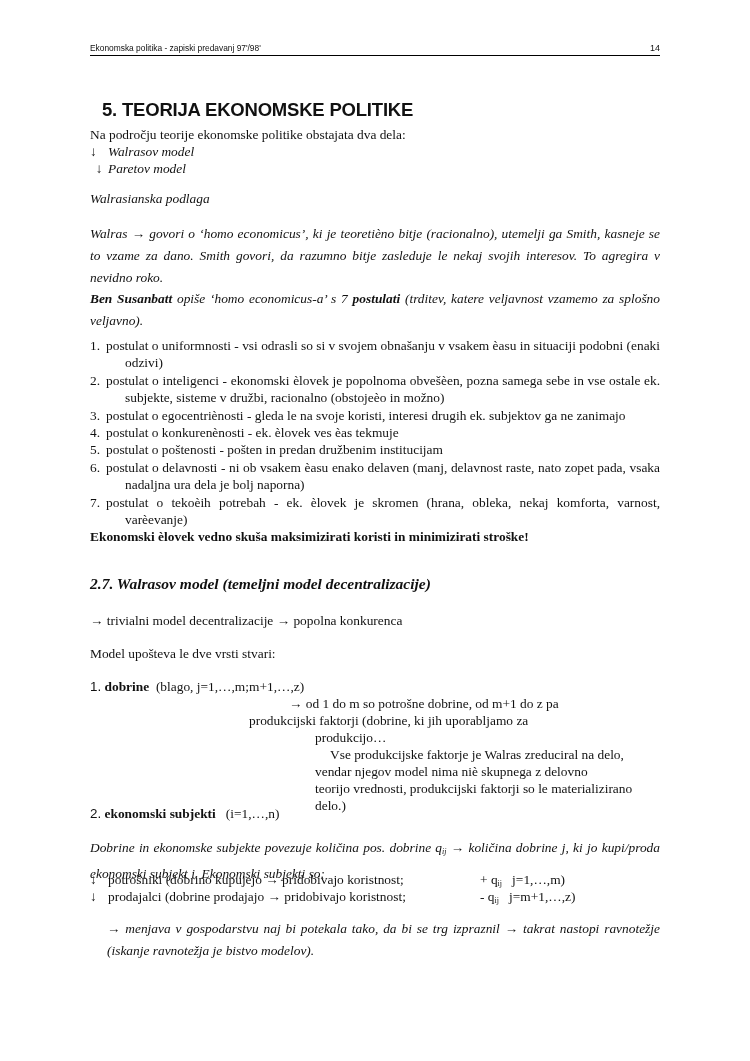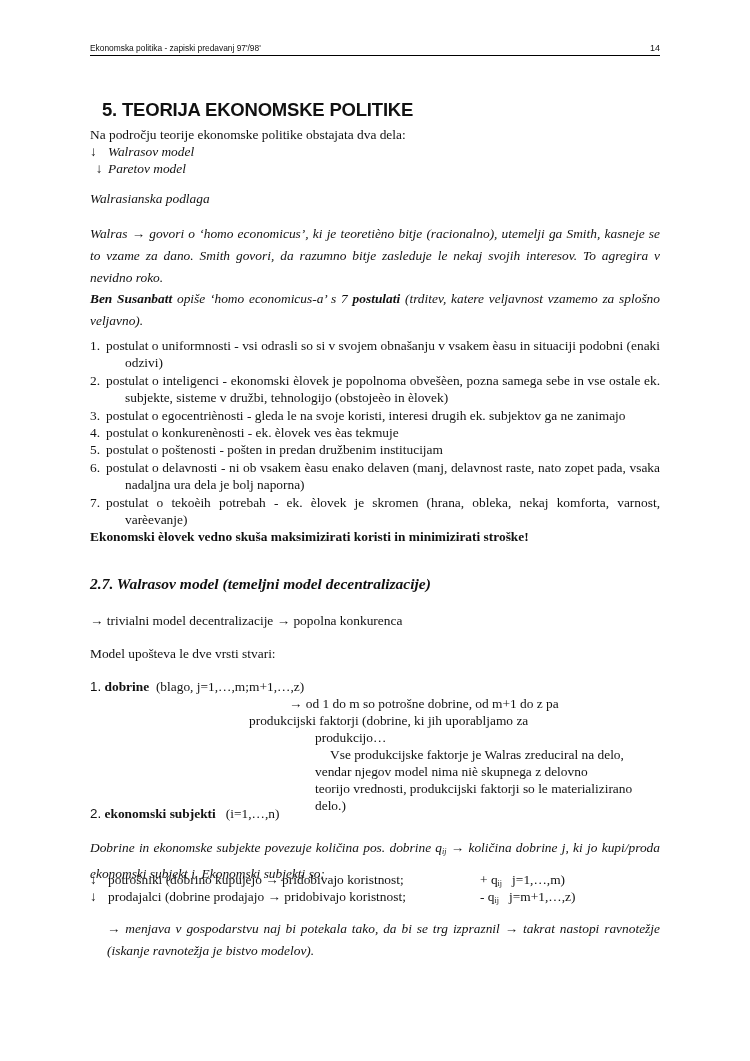--- a/index.html
+++ b/index.html
@@ -45,21 +45,21 @@
 
 <div class="para" style="top:223px;">
   <span>Walras</span>
   <span>→</span><span> govori o ‘homo economicus’, ki je teoretièno bitje (racionalno), utemelji ga Smith, kasneje se to vzame za dano. Smith govori, da razumno bitje zasleduje le nekaj svojih interesov. To agregira v nevidno roko.</span>
 </div>
 
 <div class="para" style="top:288px;"><span class="b">Ben Susanbatt</span><span> opiše ‘homo economicus-a’ s 7 </span><span class="b">postulati</span><span> (trditev, katere veljavnost vzamemo za splošno veljavno).</span></div>
 
 <ol>
   <li><span class="num">1.</span><span>postulat o uniformnosti - vsi odrasli so si v svojem obnašanju v vsakem èasu in situaciji podobni (enaki odzivi)</span></li>
-  <li><span class="num">2.</span><span>postulat o inteligenci - ekonomski èlovek je popolnoma obvešèen, pozna samega sebe in vse ostale ek. subjekte, sisteme v družbi, tehnologijo (obstojeèo in èlovek)</span></li>
+  <li><span class="num">2.</span><span>postulat o inteligenci - ekonomski èlovek je popolnoma obvešèen, pozna samega sebe in vse ostale ek. subjekte, sisteme v družbi, racionalno (obstojeèo in možno)</span></li>
   <li><span class="num">3.</span><span>postulat o egocentriènosti - gleda le na svoje koristi, interesi drugih ek. subjektov ga ne zanimajo</span></li>
   <li><span class="num">4.</span><span>postulat o konkurenènosti - ek. èlovek ves èas tekmuje</span></li>
   <li><span class="num">5.</span><span>postulat o poštenosti - pošten in predan družbenim institucijam</span></li>
   <li><span class="num">6.</span><span>postulat o delavnosti - ni ob vsakem èasu enako delaven (manj, delavnost raste, nato zopet pada, vsaka nadaljna ura dela je bolj naporna)</span></li>
   <li><span class="num">7.</span><span>postulat o tekoèih potrebah - ek. èlovek je skromen (hrana, obleka, nekaj komforta, varnost, varèevanje)</span></li>
 </ol>
 
 <div class="abs b" style="left:90px;top:529px;">Ekonomski èlovek vedno skuša maksimizirati koristi in minimizirati stroške!</div>
 
 <h2>2.7. Walrasov model (temeljni model decentralizacije)</h2>

